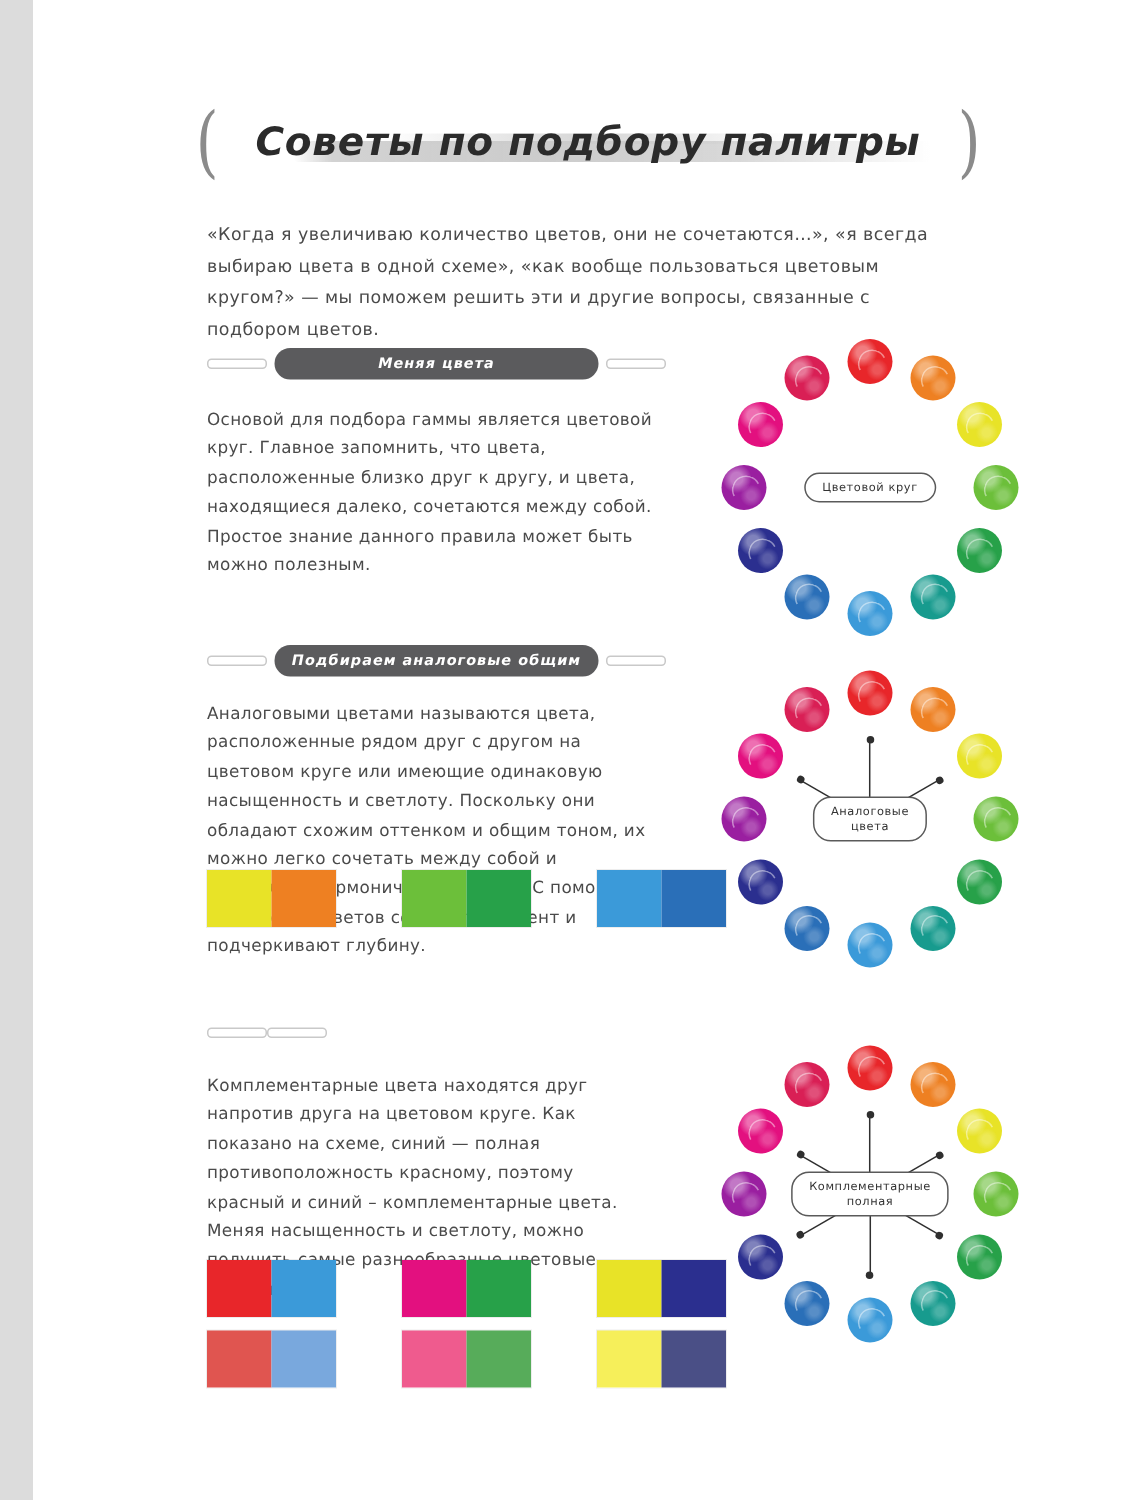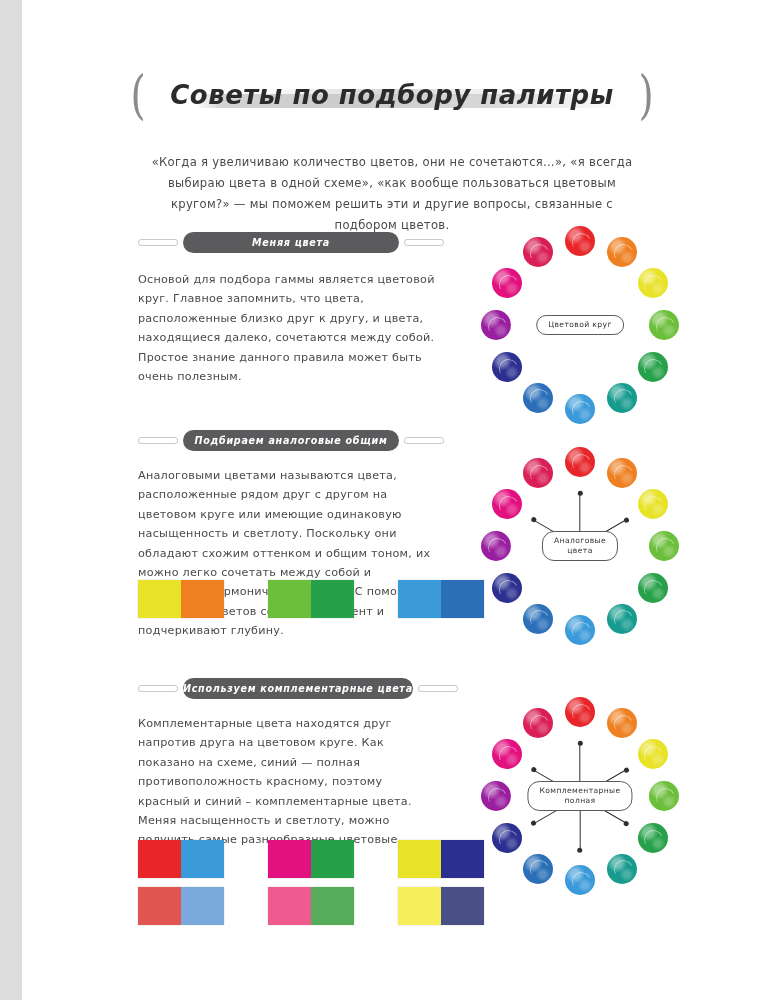--- a/index.html
+++ b/index.html
@@ -43,22 +43,22 @@
   }
   .title-text{
     position:relative;
     font-family:"DejaVu Sans","Liberation Sans",sans-serif;
     font-size:26px;font-style:italic;font-weight:700;
     letter-spacing:.5px;color:#2b2b2b;white-space:nowrap;margin-top:8px;
   }
 
   
   .intro{
-    position:absolute;left:116px;width:508px;top:152px;
-    text-align:center;font-size:11.6px;line-height:21px;
+    position:absolute;left:116px;width:508px;top:146px;
+    font-size:11.6px;line-height:21px;
     color:#4a4a4a;letter-spacing:.3px;
   }
 
   
   .section{position:absolute;left:0;width:740px;}
   .sec1{top:230px;}
   .sec2{top:428px;}
   .sec3{top:676px;}
 
   .sec-head{
@@ -156,21 +156,21 @@
     </div>
 
     <div class="intro">«Когда я увеличиваю количество цветов, они не сочетаются…», «я всегда выбираю цвета в одной схеме», «как вообще пользоваться цветовым кругом?» — мы поможем решить эти и другие вопросы, связанные с подбором цветов.</div>
 
     <div class="section sec1">
       <div class="sec-head">
         <span class="rule rule-l"></span>
         <span class="pill">Меняя цвета</span>
         <span class="rule rule-r"></span>
       </div>
-      <div class="sec-body">Основой для подбора гаммы является цветовой круг. Главное запомнить, что цвета, расположенные близко друг к другу, и цвета, находящиеся далеко, сочетаются между собой. Простое знание данного правила может быть очень полезным.</div>
+      <div class="sec-body">Основой для подбора гаммы является цветовой круг. Главное запомнить, что цвета, расположенные близко друг к другу, и цвета, находящиеся далеко, сочетаются между собой. Простое знание данного правила может быть можно полезным.</div>
       <div class="wheel">
         <div class="center-label">Цветовой круг</div>
       <div class="dot" style="left: 100px; top: 16px; background: rgb(232, 38, 42);">
             <span class="gloss"></span>
             <span class="swirl"></span>
           </div>
           <div class="dot" style="left: 142px; top: 27.2539px; background: rgb(238, 128, 34);">
             <span class="gloss"></span>
             <span class="swirl"></span>
           </div>
@@ -299,21 +299,20 @@
           <div class="dot" style="left: 58px; top: 27.2539px; background: rgb(217, 31, 85);">
             <span class="gloss"></span>
             <span class="swirl"></span>
           </div>
         </div>
     </div>
 
     <div class="section sec3">
       <div class="sec-head">
         <span class="rule rule-l"></span>
-        <span class="pill">Используем комплементарные цвета</span>
         <span class="rule rule-r"></span>
       </div>
       <div class="sec-body">Комплементарные цвета находятся друг напротив друга на цветовом круге. Как показано на схеме, синий — полная противоположность красному, поэтому красный и синий – комплементарные цвета. Меняя насыщенность и светлоту, можно получить самые разнообразные цветовые сочетания.</div>
       <div class="swatch-area">
           <div class="sw-col">
             <div class="sw-pair">
               <div class="sw" style="background: rgb(232, 38, 42);"></div>
               <div class="sw" style="background: rgb(59, 154, 217);"></div>
             </div>
             <div class="sw-pair">

